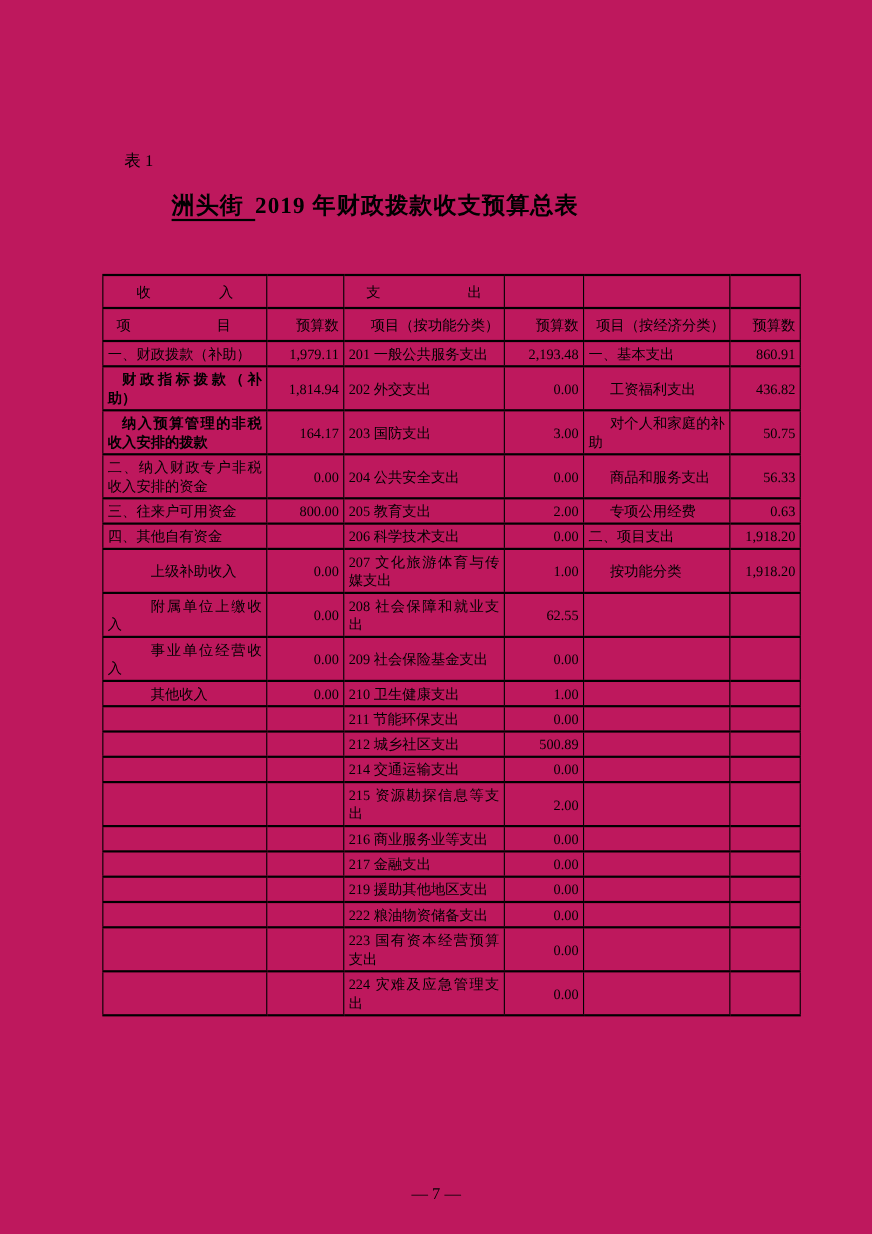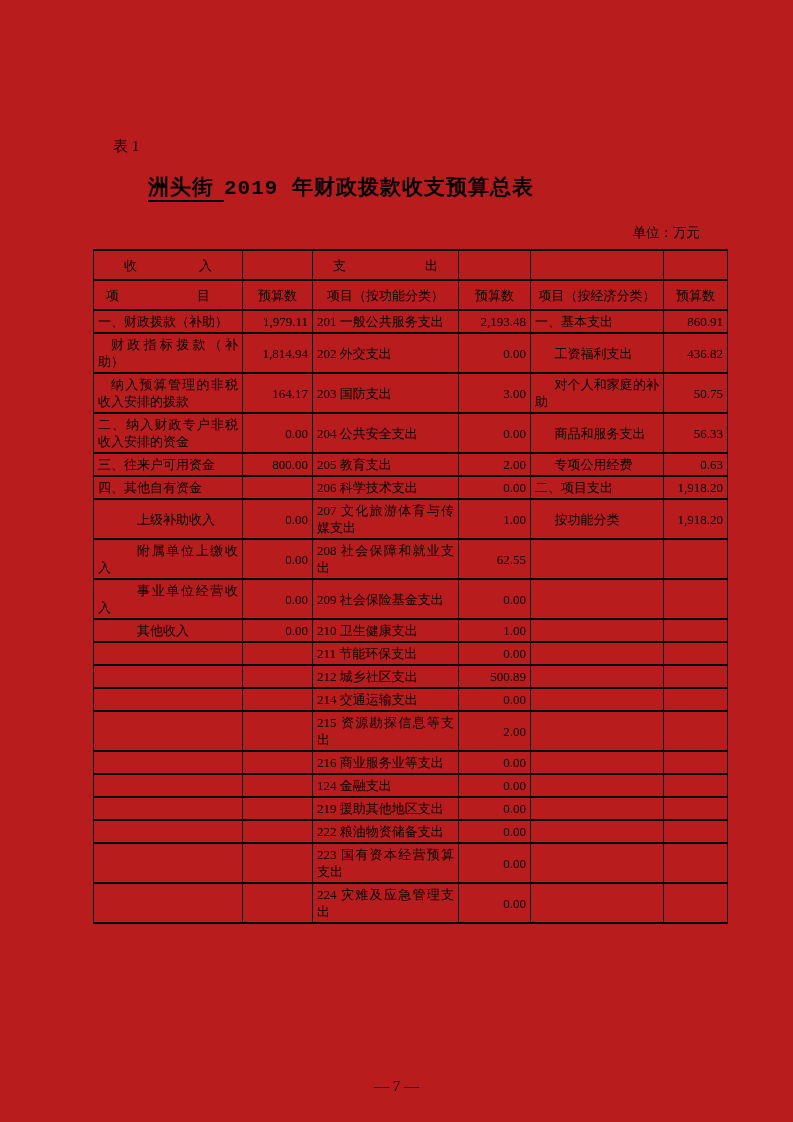--- a/index.html
+++ b/index.html
@@ -1,42 +1,41 @@
 <!DOCTYPE html>
 <html><head>
 <meta charset="utf-8">
 <style>
   * { margin: 0; padding: 0; box-sizing: border-box; }
   html, body { background: #e8e8e8; }
   .page {
     position: relative;
     width: 793px;
     height: 1122px;
-    background: #b91c1c;
+    background: #be185d;
     font-family: "Liberation Serif", "DejaVu Serif", serif;
     color: #000;
     margin: 0 auto;
     overflow: hidden;
   }
   .table-label {
     position: absolute;
     left: 113px;
     top: 137px;
     font-size: 15px;
   }
   .doc-title {
     position: absolute;
     top: 173px;
     left: 0;
     width: 682px;
     text-align: center;
     font-size: 21px;
     font-weight: bold;
     letter-spacing: 1px;
-    font-family: Liberation Mono, monospace;
   }
   .title-underline {
     border-bottom: 2px solid #000;
     padding-right: 10px;
   }
   .unit-note {
     position: absolute;
     top: 224px;
     left: 93px;
     width: 607px;
@@ -58,24 +57,24 @@
     border-top-width: 2px;
     border-bottom-width: 2px;
     font-size: 13px;
     line-height: 17px;
     padding: 2px 4px;
     vertical-align: middle;
     overflow: hidden;
   }
   thead tr { height: 30px; }
   tbody tr { height: 14px; }
-  td.hc { text-align: center; }
+  td.hc { text-align: right; }
   td.item { text-align: justify; padding-left: 4px; padding-right: 6px; }
   td.num { text-align: right; padding-right: 5px; white-space: nowrap; }
-  .ind1 { text-indent: 1em; }
+  .ind1 { text-indent: 1em; font-weight: bold; }
   .ind2 { text-indent: 3em; }
   .eind1 { text-indent: 1.5em; }
   .spread-chars { display: flex; justify-content: space-between; }
   .pad-wide { padding: 0 26px; }
   .pad-mid  { padding: 0 16px; }
   .pad-item { padding-left: 8px; padding-right: 28px; }
   .page-number {
     position: absolute;
     top: 1078px;
     left: 0;
@@ -86,21 +85,20 @@
 </style>
 </head>
 <body>
 
 <div class="page">
 
   <div class="table-label">表 1</div>
 
   <div class="doc-title"><span class="title-underline">洲头街</span><span>2019 年财政拨款收支预算总表</span></div>
 
-  <div class="unit-note">单位：万元</div>
 
   <div class="budget-table-wrap">
     <table class="budget">
       <colgroup>
         <col style="width:149px">
           <col style="width:70px">
           <col style="width:146px">
         <col style="width:72px">
           <col style="width:133px">
           <col style="width:64px">
@@ -255,21 +253,21 @@
             <td class="item"></td>
             <td class="num"></td>
             <td class="item">216 商业服务业等支出</td>
             <td class="num">0.00</td>
             <td class="item"></td>
             <td class="num"></td>
           </tr>
           <tr>
             <td class="item"></td>
             <td class="num"></td>
-            <td class="item">124 金融支出</td>
+            <td class="item">217 金融支出</td>
             <td class="num">0.00</td>
             <td class="item"></td>
             <td class="num"></td>
           </tr>
           <tr>
             <td class="item"></td>
             <td class="num"></td>
             <td class="item">219 援助其他地区支出</td>
             <td class="num">0.00</td>
             <td class="item"></td>

